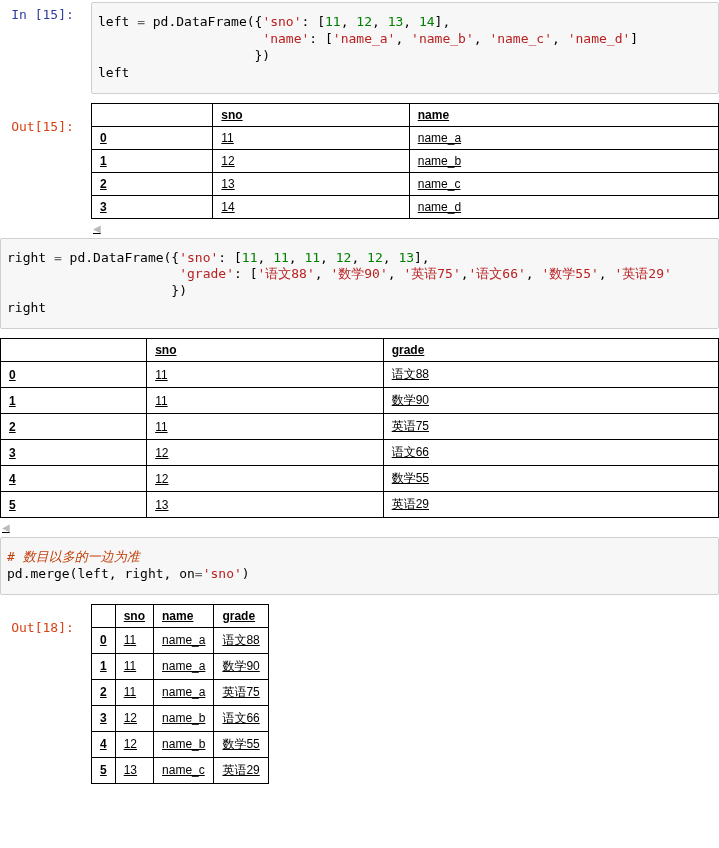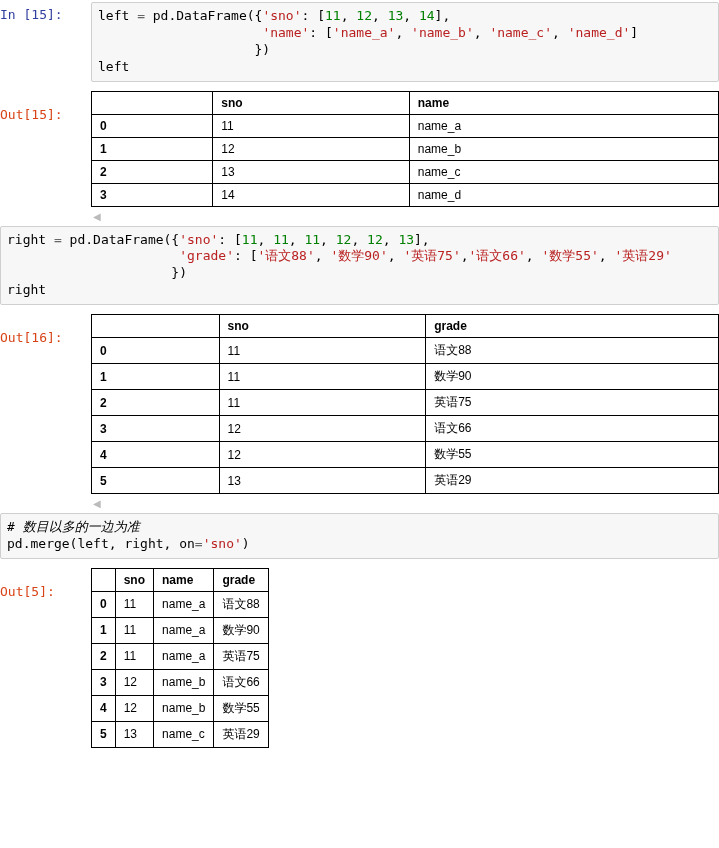--- a/index.html
+++ b/index.html
@@ -1,30 +1,30 @@
 <!DOCTYPE html>
 <html><head>
 <meta charset="utf-8">
 <style>
 body { margin: 0; padding: 0; font-family: "Helvetica Neue", Helvetica, Arial, sans-serif; font-size: 13px; color: #000; background: #fff; }
 .cell { display: flex; padding: 2px 0; }
-.prompt { width: 85px; min-width: 85px; text-align: left; padding: 5px 6px 5px 0; font-family: monospace; font-size: 13px; }
+.prompt { width: 85px; min-width: 85px; text-align: center; padding: 5px 6px 5px 0; font-family: monospace; font-size: 13px; }
 .prompt-in { color: #303F9F; }
 .prompt-out { color: #D84315; margin-top: 16px; }
-.input-area { flex: 1; background: #f7f7f7; border: 1px solid #cfcfcf; border-radius: 2px; padding: 5px 6px; font-family: monospace; font-size: 13px; white-space: pre; overflow-x: auto; line-height: 1.3; position: relative; }
-.output-area { flex: 1; padding: 5px 0 0 0; overflow-x: auto; }
+.input-area { flex: 1; background: #f7f7f7; border: 1px solid #cfcfcf; border-radius: 2px; padding: 11px 6px; font-family: monospace; font-size: 13px; white-space: pre; overflow-x: auto; line-height: 1.3; position: relative; }
+.output-area { flex: 1; padding: 5px 0 0 0; overflow-x: auto; text-decoration: underline; }
 .scroll-arrow { color: #bbb; font-size: 10px; padding-left: 2px; }
 .output-scroll { display: flex; flex-direction: column; }
 table { border-collapse: collapse; margin: 0 0 4px 0; }
 table th, table td { border: 1px solid #000; padding: 4px 8px; text-align: left; vertical-align: middle; font-size: 12px; }
 table th { font-weight: bold; }
 table td.row-th { font-weight: bold; background: #fff; }
 .py-s { color: #BA2121; }
 .py-n { color: #008000; }
-.py-c { color: #000000; font-style: italic; }
+.py-c { color: #c2410c; font-style: italic; }
 .py-op { color: #666; }
 </style>
 </head>
 <body>
 
 <div class="cell">
   <div class="prompt prompt-in">In  [15]:</div>
   <div class="input-area"><span>left </span><span class="py-op">=</span><span> pd.DataFrame({</span><span class="py-s">'sno'</span><span>: [</span><span class="py-n">11</span><span>, </span><span class="py-n">12</span><span>, </span><span class="py-n">13</span><span>, </span><span class="py-n">14</span><span>],</span>
 <span>                     </span><span class="py-s">'name'</span><span>: [</span><span class="py-s">'name_a'</span><span>, </span><span class="py-s">'name_b'</span><span>, </span><span class="py-s">'name_c'</span><span>, </span><span class="py-s">'name_d'</span><span>]</span>
 <span>                    })</span>
@@ -70,21 +70,20 @@
 </div>
 
 <div class="cell">
   <div class="input-area"><span>right </span><span class="py-op">=</span><span> pd.DataFrame({</span><span class="py-s">'sno'</span><span>: [</span><span class="py-n">11</span><span>, </span><span class="py-n">11</span><span>, </span><span class="py-n">11</span><span>, </span><span class="py-n">12</span><span>, </span><span class="py-n">12</span><span>, </span><span class="py-n">13</span><span>],</span>
 <span>                      </span><span class="py-s">'grade'</span><span>: [</span><span class="py-s">'语文88'</span><span>, </span><span class="py-s">'数学90'</span><span>, </span><span class="py-s">'英语75'</span><span>,</span><span class="py-s">'语文66'</span><span>, </span><span class="py-s">'数学55'</span><span>, </span><span class="py-s">'英语29'</span>
 <span>                     })</span>
 <span>right</span></div>
 </div>
 
 <div class="cell">
-  <div class="prompt prompt-out">Out[16]:</div>
   <div class="output-area output-scroll">
     <table>
       <thead>
           <tr>
         <th></th>
         <th>sno</th>
         <th>grade</th>
       </tr>
         </thead>
       <tbody>
@@ -123,21 +122,21 @@
     <div class="scroll-arrow">◀</div>
   </div>
 </div>
 
 <div class="cell">
   <div class="input-area"><span class="py-c"># 数目以多的一边为准</span>
 <span>pd.merge(left, right, on</span><span class="py-op">=</span><span class="py-s">'sno'</span><span>)</span></div>
 </div>
 
 <div class="cell">
-  <div class="prompt prompt-out">Out[5]:</div>
+  <div class="prompt prompt-out">Out[18]:</div>
   <div class="output-area">
     <table>
       <thead>
           <tr>
         <th></th>
         <th>sno</th>
         <th>name</th>
         <th>grade</th>
       </tr>
         </thead>

